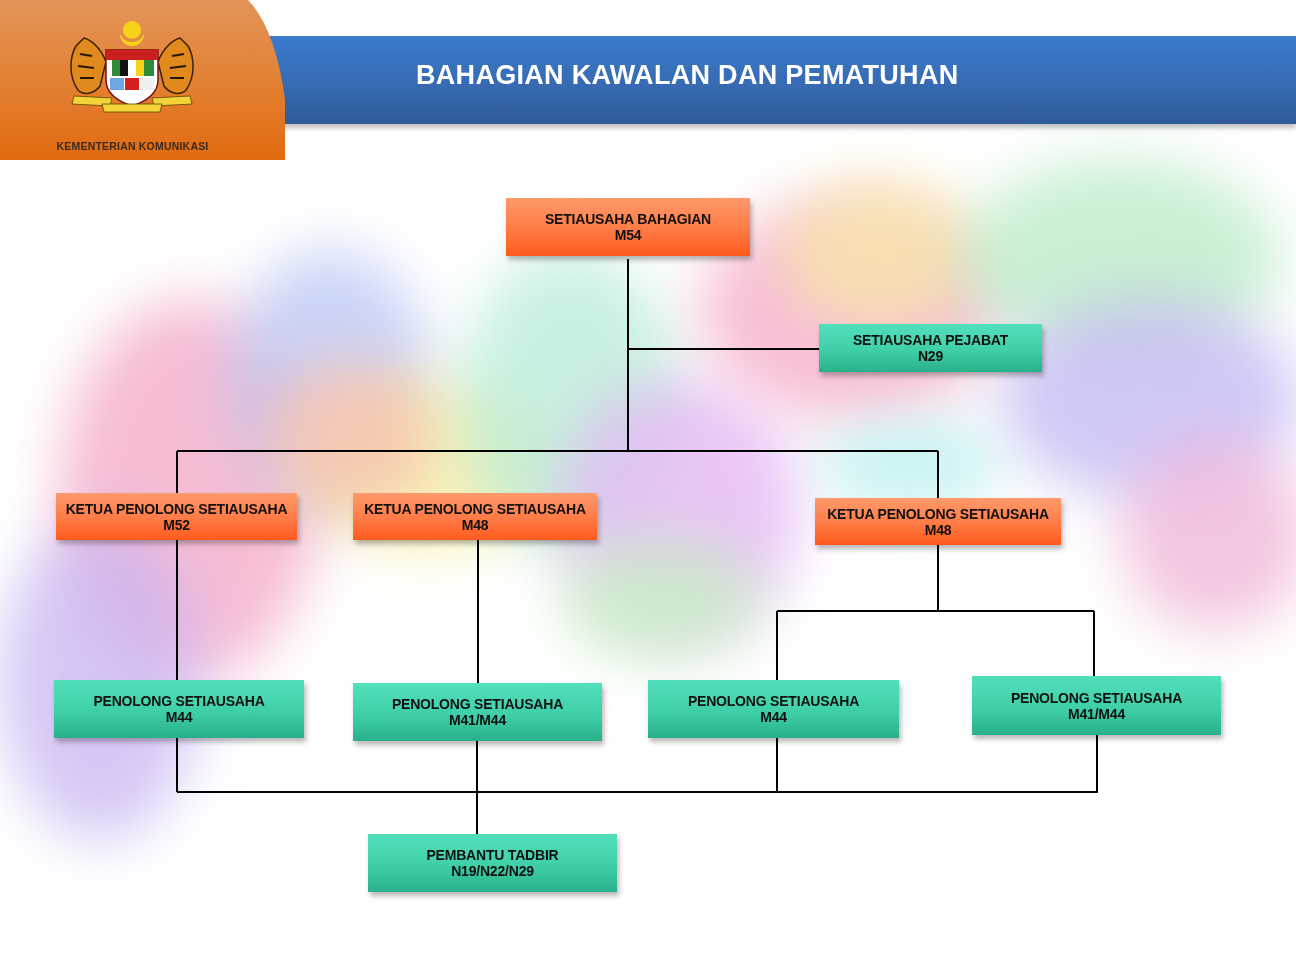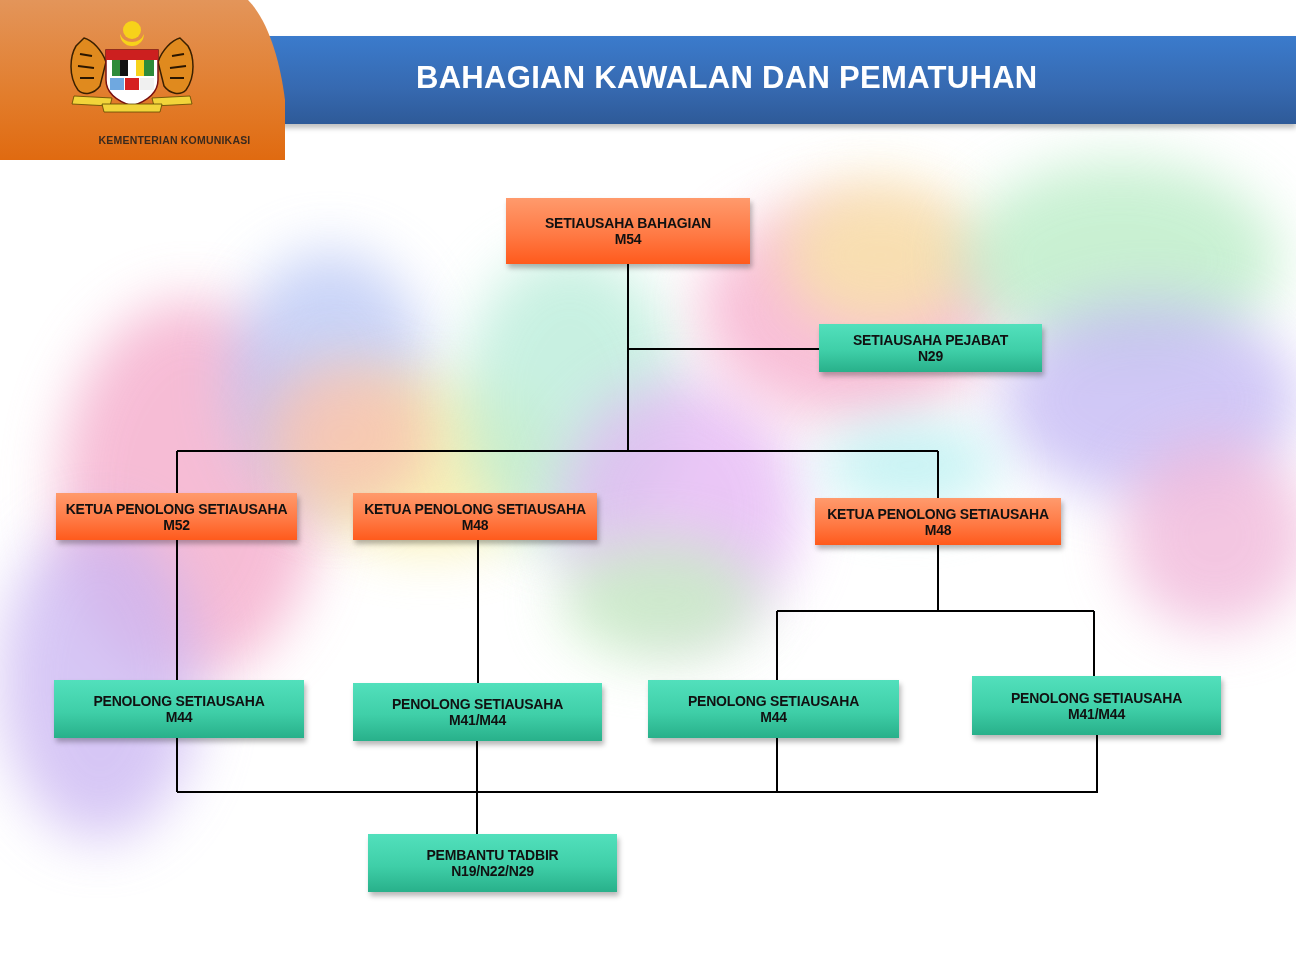--- a/index.html
+++ b/index.html
@@ -43,43 +43,42 @@
       position: absolute;
       left: 62px;
       top: 16px;
       width: 140px;
       height: 100px;
     }
     .ministry-name {
       position: absolute;
       left: 0;
       width: 265px;
-      top: 134px;
+      top: 140px;
       text-align: center;
       font-size: 10.5px;
       font-weight: bold;
       color: #3a2a1e;
       letter-spacing: 0.2px;
-      padding-left: 42px;
     }
     .title-bar {
       position: absolute;
       left: 268px;
       top: 36px;
       width: 1028px;
       height: 88px;
       background: linear-gradient(180deg, #3b7bcc 0%, #3669b0 60%, #2e5a98 100%);
       box-shadow: 0 4px 5px rgba(0,0,0,0.25);
       z-index: 2;
     }
     .title-text {
       position: absolute;
       left: 148px;
       top: 24px;
-      font-size: 31px;
+      font-size: 27px;
       font-weight: bold;
       color: #ffffff;
       letter-spacing: 0.3px;
       white-space: nowrap;
     }
     
     .chart {
       position: absolute;
       inset: 0;
       z-index: 1;
@@ -188,21 +187,21 @@
       <line x1="1094" y1="611" x2="1094" y2="676"></line>
 
       <line x1="177" y1="738" x2="177" y2="792"></line>
       <line x1="477" y1="741" x2="477" y2="834"></line>
       <line x1="777" y1="738" x2="777" y2="792"></line>
       <line x1="1097" y1="735" x2="1097" y2="792"></line>
       <line x1="177" y1="792" x2="1098" y2="792"></line>
     </g>
   </svg>
 
-  <div class="box orange" style="left:506px;top:198px;width:244px;height:66px;">
+  <div class="box orange" style="left:506px;top:198px;width:244px;height:58px;">
     <span class="t1">SETIAUSAHA BAHAGIAN</span>
     <span class="t2">M54</span>
   </div>
 
   <div class="box green" style="left:819px;top:324px;width:223px;height:48px;">
     <span class="t1">SETIAUSAHA PEJABAT</span>
     <span class="t2">N29</span>
   </div>
 
   <div class="box orange" style="left:56px;top:493px;width:241px;height:47px;">

